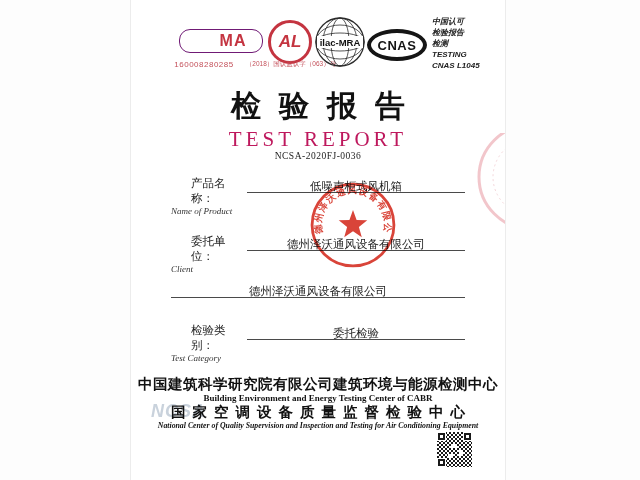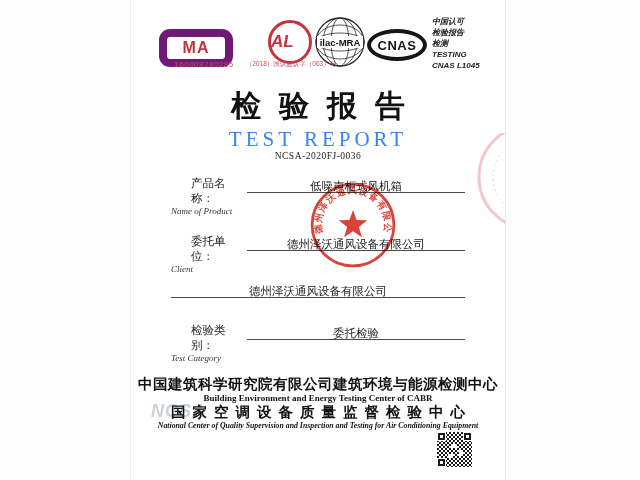--- a/index.html
+++ b/index.html
@@ -5,31 +5,31 @@
   html,body{margin:0;padding:0;}
   .canvas{
     position:relative;width:640px;height:480px;background:#fdfdfd;overflow:hidden;
     font-family:"Liberation Sans",sans-serif;color:#1c1c1c;
   }
   .page{
     position:absolute;left:130px;top:0;width:374px;height:480px;background:#ffffff;
     border-left:1px solid #ececec;border-right:1px solid #ececec;overflow:hidden;
   }
   .cma-logo{
-    position:absolute;left:28px;top:29px;width:58px;height:22px;
-    border:8px solid #701a75;border-radius:11px;display:flex;align-items:center;justify-content:center;
-    font-weight:bold;font-size:16px;letter-spacing:1px;color:#c43440;
+    position:absolute;left:48px;top:29px;width:58px;height:22px;
+    border:1px solid #701a75;border-radius:11px;display:flex;align-items:center;justify-content:center;
+    font-weight:bold;font-size:16px;letter-spacing:1px;color:#c43440;padding-left:24px;
   }
   .cma-number{
     position:absolute;left:30px;top:60px;width:86px;text-align:center;
     font-size:8px;color:#c4505a;letter-spacing:.5px;
   }
   .cal-logo{
     position:absolute;left:137px;top:20px;width:38px;height:38px;border:3.5px solid #c43440;
-    border-radius:50%;display:flex;align-items:center;
+    border-radius:50%;display:flex;align-items:center;justify-content:center;
     font-weight:bold;font-style:italic;font-size:17px;color:#c43440;
   }
   .cal-text{
     position:absolute;left:100px;top:60px;width:120px;text-align:center;
     font-size:6.5px;color:#c4505a;
   }
   .ilac-logo{position:absolute;left:183px;top:16px;}
   .cnas-logo{
     position:absolute;left:236px;top:29px;width:52px;height:24px;
     border:4px solid #151515;border-radius:50%;display:flex;align-items:center;justify-content:center;
@@ -38,21 +38,21 @@
   .cnas-text{
     position:absolute;left:301px;top:16px;font-size:8px;font-weight:bold;line-height:11px;color:#222;font-style:italic;
   }
   
   .title-zh{
     position:absolute;left:0;top:86px;width:100%;text-align:center;
     font-size:30px;font-weight:bold;letter-spacing:18px;padding-left:18px;box-sizing:border-box;color:#111;
   }
   .title-en{
     position:absolute;left:0;top:127px;width:100%;text-align:center;
-    font-family:"Liberation Serif",serif;font-size:21px;letter-spacing:4px;color:#3b82f6;
+    font-family:"Liberation Serif",serif;font-size:21px;letter-spacing:4px;color:#be185d;
   }
   .report-no{
     position:absolute;left:0;top:151px;width:100%;text-align:center;
     font-family:"Liberation Serif",serif;font-size:9.5px;letter-spacing:.5px;color:#222;
   }
   
   .field{position:absolute;left:40px;right:40px;display:flex;align-items:flex-start;}
   .field-label{width:76px;flex:none;}
   .field-label .zh{font-size:11.5px;color:#222;margin-left:20px;}
   .field-label .en{font-family:"Liberation Serif",serif;font-size:9px;color:#333;margin-top:0;font-style:italic;}

